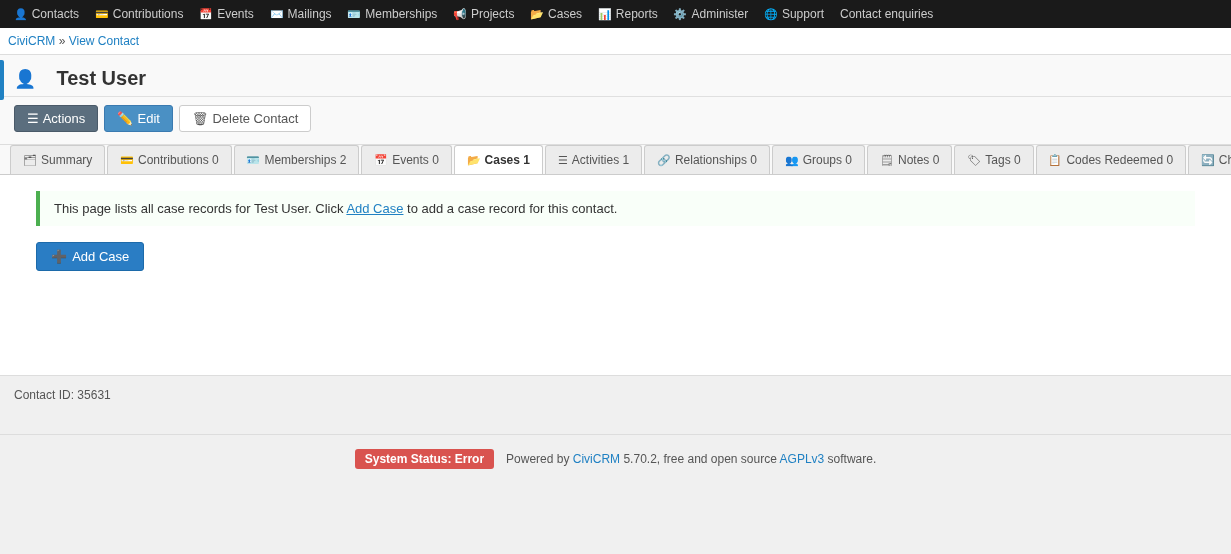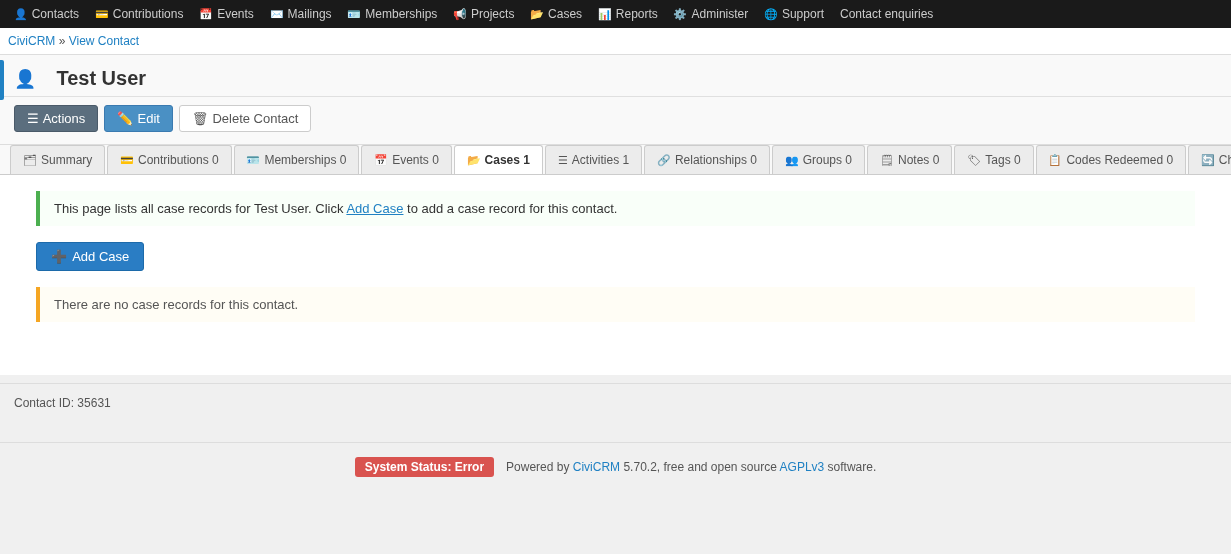--- a/index.html
+++ b/index.html
@@ -164,21 +164,21 @@
     }
 
     
     .footer-bar {
       background: #f0f0f0;
       padding: 12px 14px;
       border-top: 1px solid #ddd;
       display: flex;
       justify-content: space-between;
       align-items: center;
-      margin-top: 8px;
+      margin-top: 0;
     }
     .contact-id { font-size: 12px; color: #555; }
 
     
     .bottom-footer {
       background: #f0f0f0;
       padding: 14px;
       display: flex;
       justify-content: center;
       align-items: center;
@@ -289,21 +289,21 @@
   <div class="tab">
     <span class="tab-icon">🗂</span>
     <span>Summary</span>
   </div>
   <div class="tab">
     <span class="tab-icon">💳</span>
     <span>Contributions 0</span>
   </div>
   <div class="tab">
     <span class="tab-icon">🪪</span>
-    <span>Memberships 0</span>
+    <span>Memberships 2</span>
   </div>
   <div class="tab">
     <span class="tab-icon">📅</span>
     <span>Events 0</span>
   </div>
   <div class="tab active">
     <span class="tab-icon">📂</span>
     <span>Cases 1</span>
   </div>
   <div class="tab">
@@ -339,23 +339,20 @@
 <div class="content-area">
   <div class="info-box">
     <span>This page lists all case records for Test User. Click </span><a style="color:#2081C3;">Add Case</a><span> to add a case record for this contact.</span>
   </div>
 
   <button class="btn-add-case">
     <span>➕</span>
     <span>Add Case</span>
   </button>
 
-  <div class="warning-box">
-    <span>There are no case records for this contact.</span>
-  </div>
 </div>
 
 <div class="footer-bar">
   <span class="contact-id">Contact ID: 35631</span>
 </div>
 
 <div class="bottom-footer">
   <span class="status-badge">System Status: Error</span>
   <span>
     <span>Powered by </span><a>CiviCRM</a><span> 5.70.2, free and open source </span><a>AGPLv3</a><span> software.</span>

